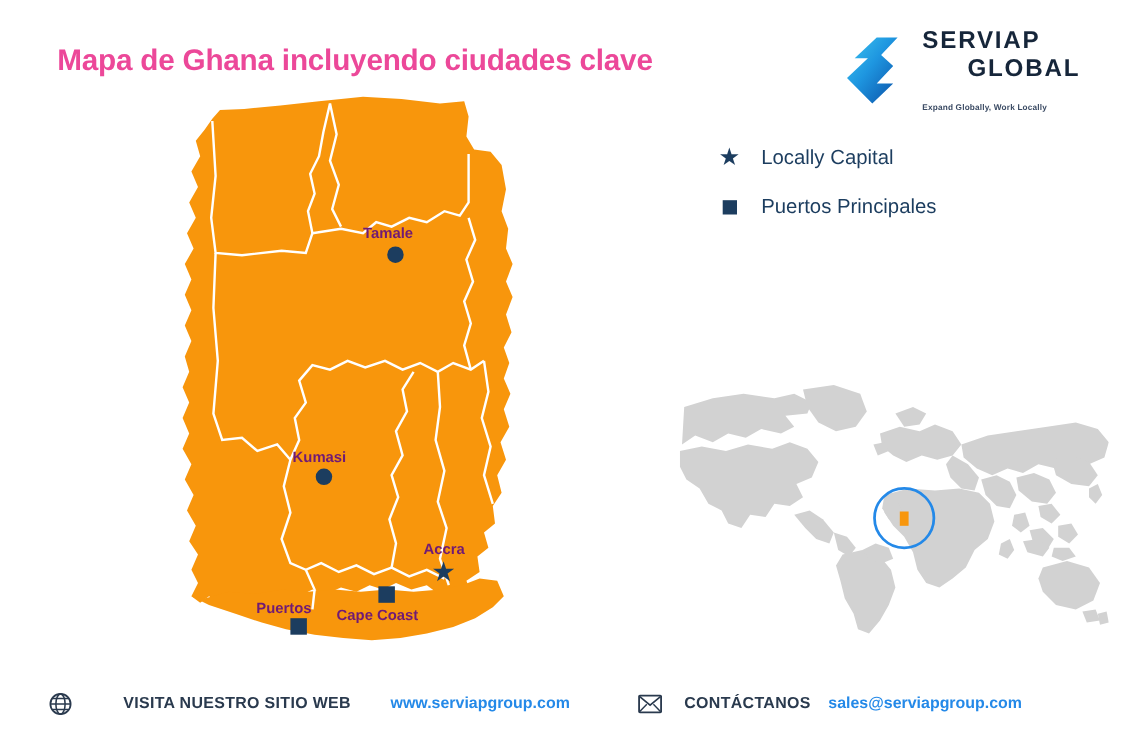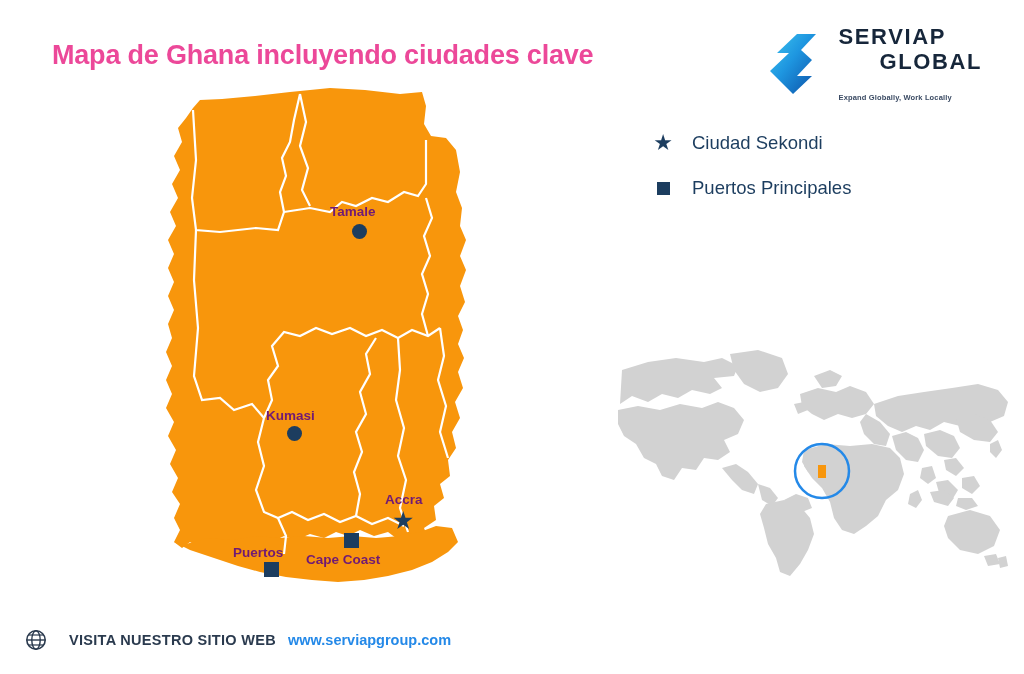--- a/index.html
+++ b/index.html
@@ -138,21 +138,21 @@
     width: 1024px;
     height: 68px;
     display: flex;
     align-items: center;
   }
   .foot-block {
     display: flex;
     align-items: center;
     position: absolute;
   }
-  .foot-web { left: 23px; }
+  .foot-web { left: 42px; gap: 24px; }
   .foot-mail { left: 578px; }
   .foot-icon {
     width: 26px; height: 26px;
     display: flex; align-items: center; justify-content: center;
     color: #2a3a4e;
     flex: 0 0 auto;
   }
   .foot-cta {
     font-size: 14.5px;
     font-weight: 700;
@@ -246,21 +246,21 @@
     <div class="city-label" style="left:73px; top:465px;">Puertos</div>
     <div class="marker-square" style="left:104px; top:482px;"></div>
 
     <div class="city-label" style="left:146px; top:472px;">Cape Coast</div>
     <div class="marker-square" style="left:184px; top:453px;"></div>
   </div>
 
   <div class="legend">
     <div class="legend-row">
       <span class="legend-icon star-ic">★</span>
-      <span class="legend-label">Ciudad Sekondi</span>
+      <span class="legend-label">Locally Capital</span>
     </div>
     <div class="legend-row">
       <span class="legend-icon">
           <span class="sq-ic"></span>
         </span>
       <span class="legend-label">Puertos Principales</span>
     </div>
   </div>
 
   <div class="world-inset">
@@ -330,15 +330,26 @@
           <ellipse cx="11" cy="11" rx="4.2" ry="9.2" fill="none" stroke="#2a3a4e" stroke-width="1.4"></ellipse>
           <line x1="1.8" y1="11" x2="20.2" y2="11" stroke="#2a3a4e" stroke-width="1.4"></line>
           <line x1="3.4" y1="6" x2="18.6" y2="6" stroke="#2a3a4e" stroke-width="1.2"></line>
           <line x1="3.4" y1="16" x2="18.6" y2="16" stroke="#2a3a4e" stroke-width="1.2"></line>
         </svg>
       </span>
       <span class="foot-cta">VISITA NUESTRO SITIO WEB</span>
       <a class="foot-link" href="#">www.serviapgroup.com</a>
     </div>
 
+    <div class="foot-block foot-mail">
+      <span class="foot-icon">
+        <svg width="22" height="18" viewBox="0 0 22 18">
+          <rect x="1" y="1.4" width="20" height="15.2" rx="0.8" fill="none" stroke="#2a3a4e" stroke-width="1.7"></rect>
+          <path d="M1.6,2.2 L11,10 L20.4,2.2" fill="none" stroke="#2a3a4e" stroke-width="1.5"></path>
+          <path d="M1.6,15.8 L8,9.2 M20.4,15.8 L14,9.2" fill="none" stroke="#2a3a4e" stroke-width="1.3"></path>
+        </svg>
+      </span>
+      <span class="foot-cta">CONTÁCTANOS</span>
+      <a class="foot-link" href="#">sales@serviapgroup.com</a>
+    </div>
   </div>
 
 </div>
 
 </body></html>

